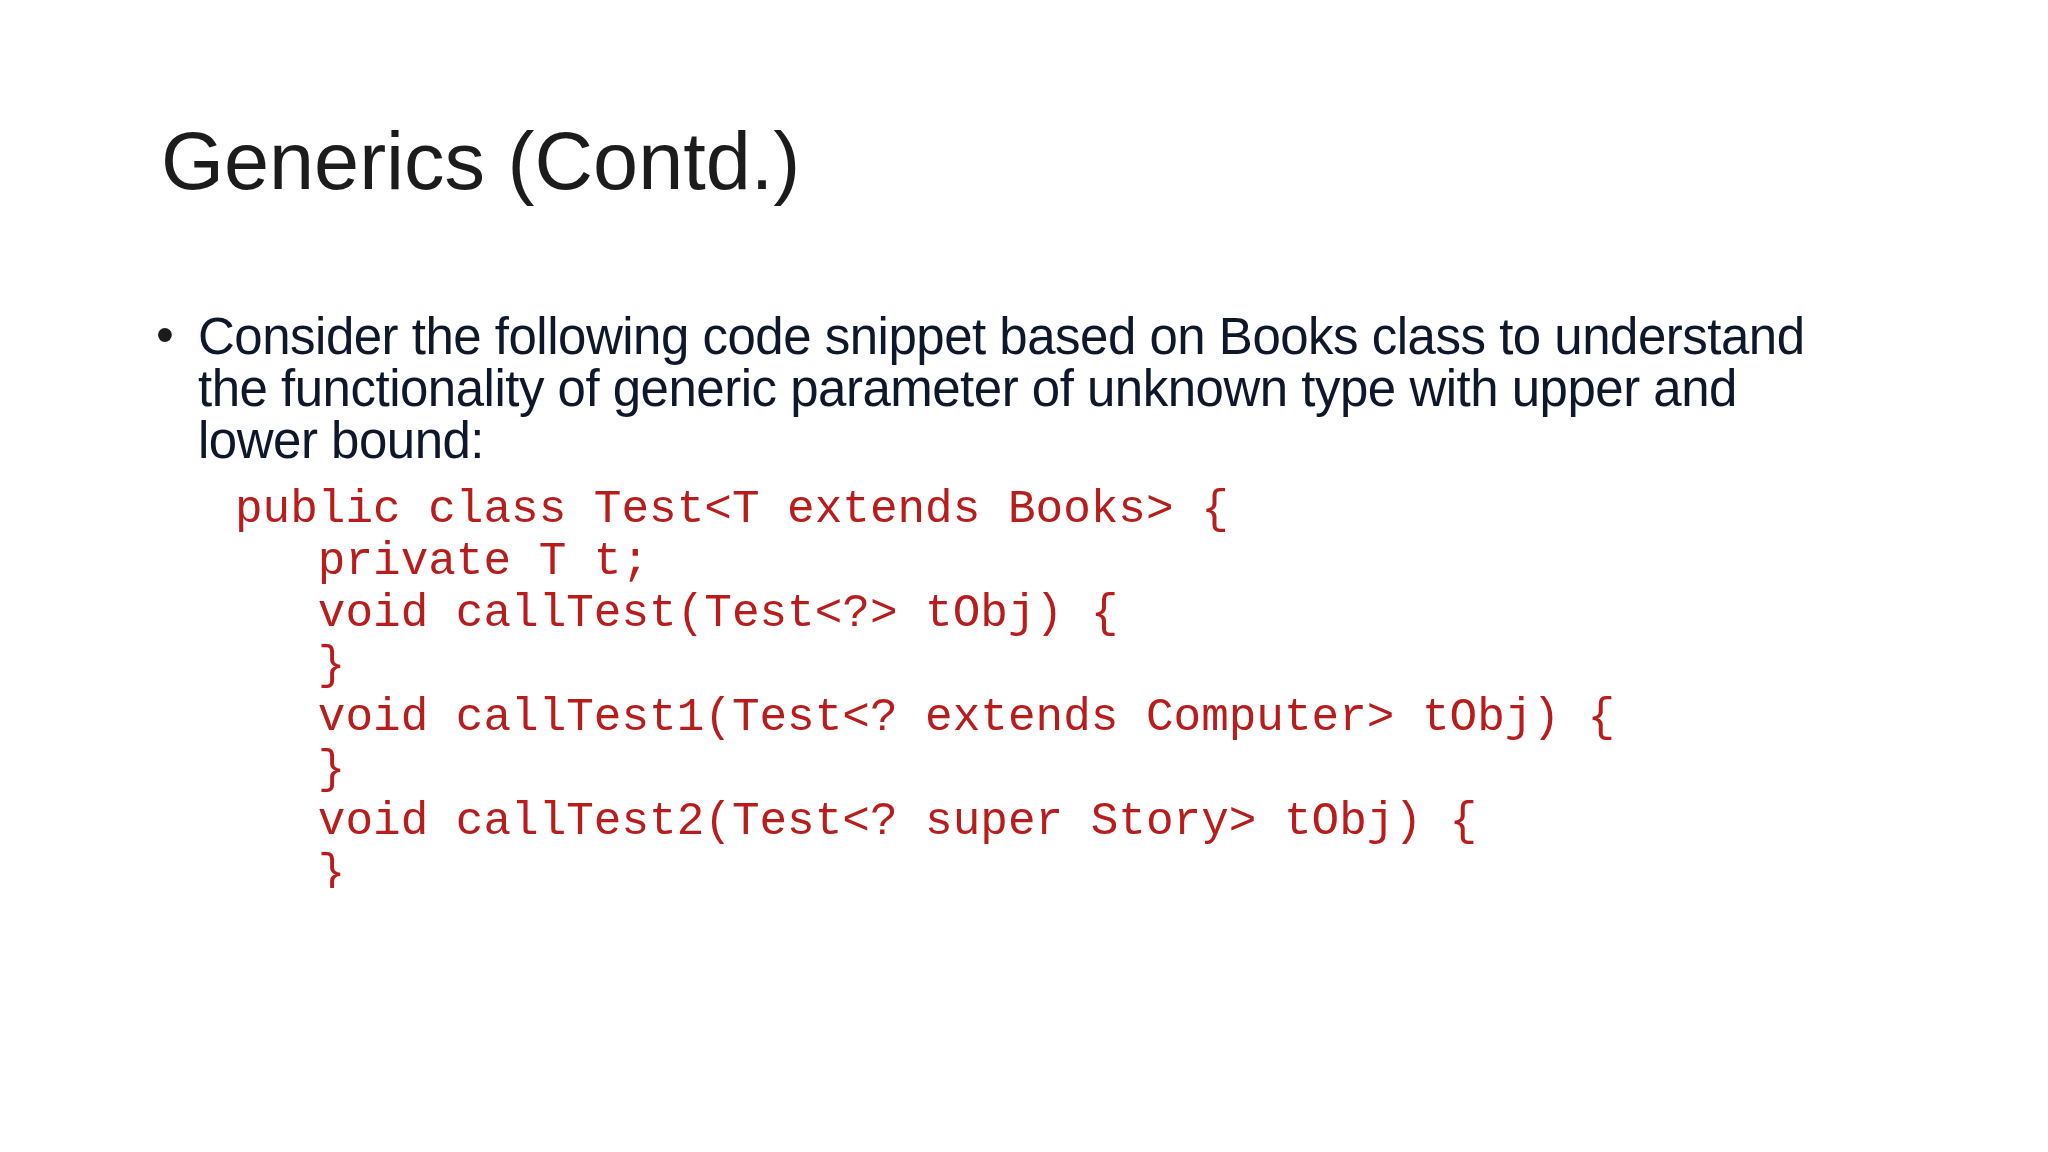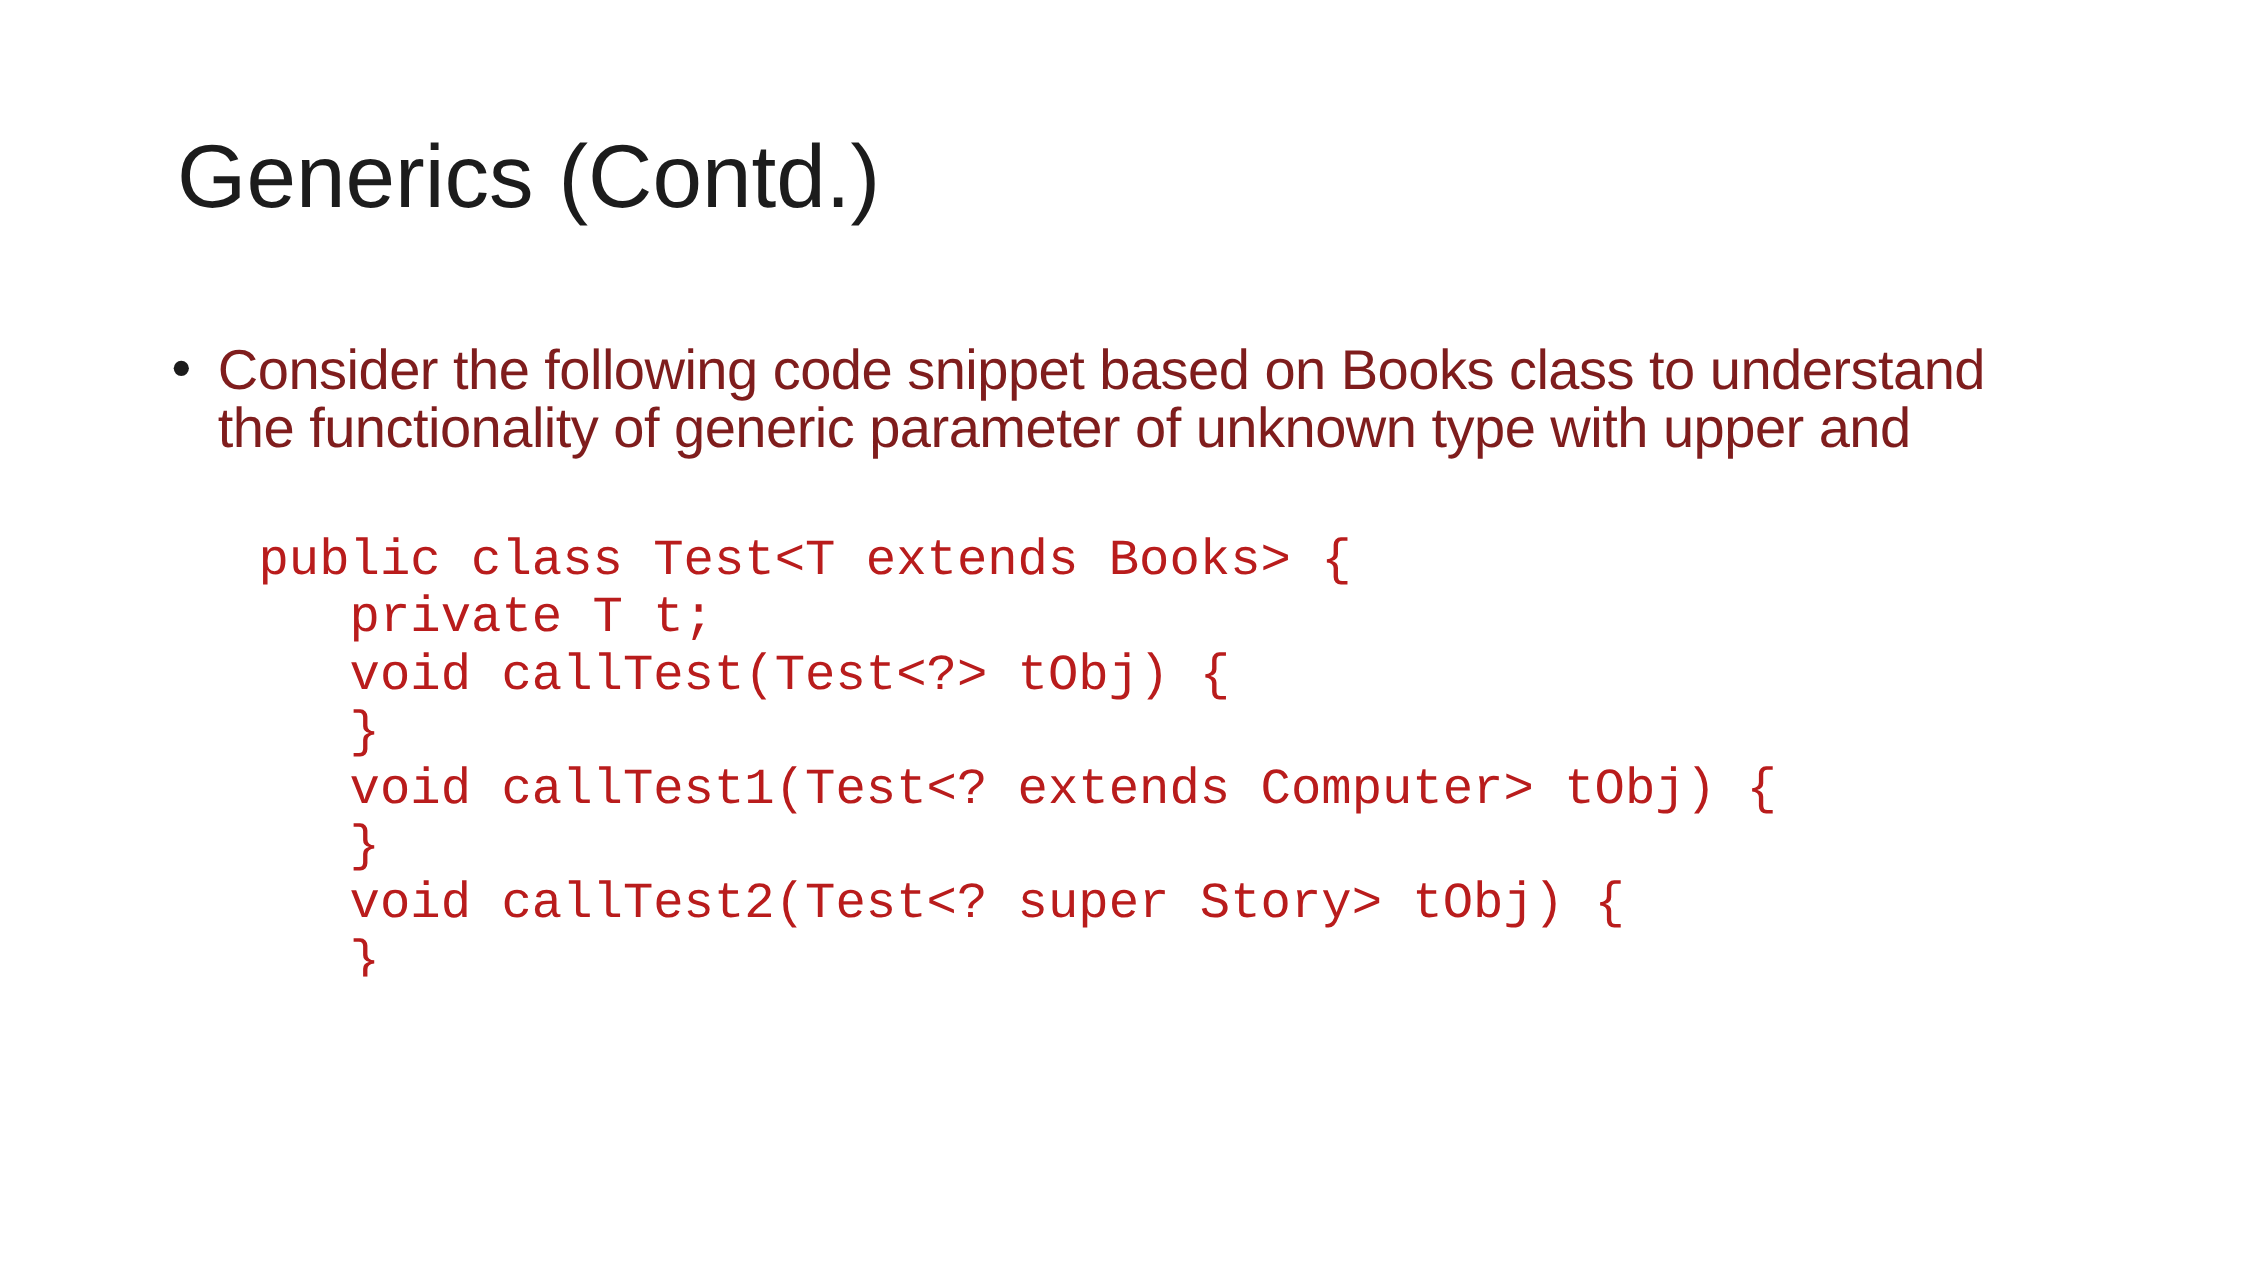--- a/index.html
+++ b/index.html
@@ -32,21 +32,21 @@
     top: -2px;
     font-size: 51px;
     line-height: 52px;
     color: #1b1b1b;
   }
   .bullet-text {
     margin-left: 48px;
     font-size: 51px;
     line-height: 52px;
     letter-spacing: -0.5px;
-    color: #7f1d1d;
+    color: #0f172a;
   }
   .bullet-line { white-space: nowrap; }
 
   .code-block {
     position: absolute;
     left: 235px;
     top: 484px;
     margin: 0;
     font-family: "Liberation Mono", monospace;
     font-size: 46px;
@@ -85,20 +85,21 @@
 
 <div class="stage">
 
   <h1 class="slide-title">Generics (Contd.)</h1>
 
   <div class="bullet-block">
     <span class="bullet-marker">•</span>
     <div class="bullet-text">
       <div class="bullet-line">Consider the following code snippet based on Books class to understand</div>
       <div class="bullet-line">the functionality of generic parameter of unknown type with upper and</div>
+      <div class="bullet-line">lower bound:</div>
     </div>
   </div>
 
   <pre class="code-block"><div class="code-line">public class Test&lt;T extends Books&gt; {</div><div class="code-line">   private T t;</div><div class="code-line">   void callTest(Test&lt;?&gt; tObj) {</div><div class="code-line">   }</div><div class="code-line">   void callTest1(Test&lt;? extends Computer&gt; tObj) {</div><div class="code-line">   }</div><div class="code-line">   void callTest2(Test&lt;? super Story&gt; tObj) {</div><div class="code-line">   }</div><div class="code-line">}</div></pre>
 
   <div class="logo">
     <svg class="logo-bulb" width="104" height="168" viewBox="0 0 104 168">
       <defs>
         <clipPath id="bulbClip">
           <circle cx="52" cy="57" r="51"></circle>

